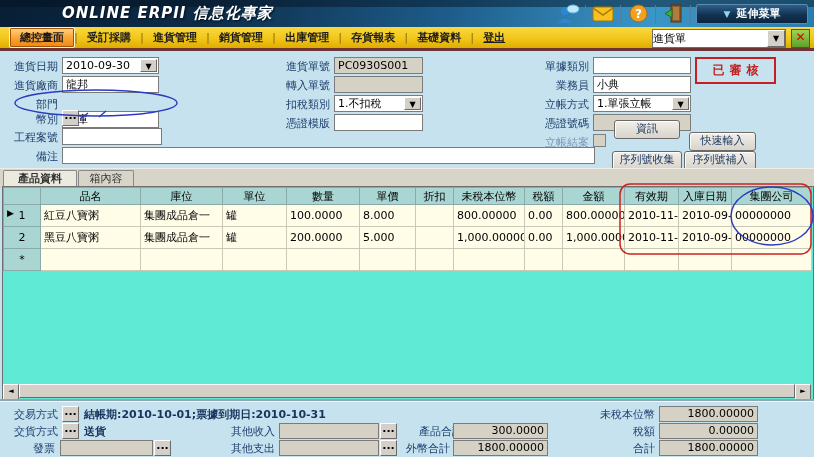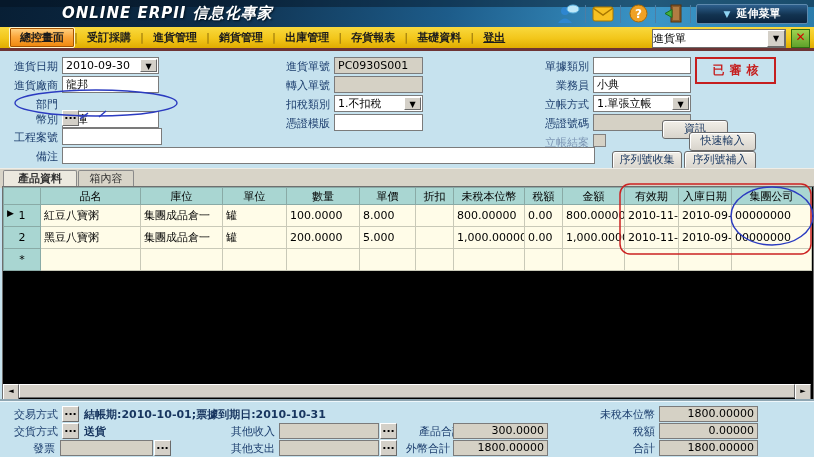--- a/index.html
+++ b/index.html
@@ -55,21 +55,21 @@
   .dislbl{color:#7d97b5;}
 
   
   .tabstrip{position:absolute;left:0;top:168px;width:814px;height:19px;background:#d8d4c8;border-top:1px solid #efede6;}
   .tab{position:absolute;top:1px;height:17px;border:1px solid #8a8a8a;border-bottom:none;
     background:#d8d4c8;color:#333;text-align:center;line-height:16px;cursor:pointer;border-radius:2px 2px 0 0;}
   .tab.active{background:#ece9df;font-weight:bold;}
 
   
   .gridwrap{position:absolute;left:2px;top:186px;width:810px;height:212px;border:1px solid #6f6f6f;
-    background:#000000;}
+    background:#5eead4;}
   table.grid{border-collapse:collapse;table-layout:fixed;width:808px;}
   .grid td,.grid th{border:1px solid #c9c9b8;font-weight:normal;padding:0 3px;overflow:hidden;
     white-space:nowrap;height:21px;text-align:left;background:#fffce8;}
   .grid thead th{background:#a9d6d2;border:1px solid #89aaa6;text-align:center;height:16px;}
   .grid td.sel{background:#a9d6d2;border:1px solid #89aaa6;text-align:center;position:relative;}
   .grid td.sel .rowarrow{position:absolute;left:3px;top:3px;font-size:9px;}
   .hscroll{position:absolute;left:0px;bottom:1px;width:808px;height:14px;background:#d4d0c8;display:flex;}
   .sbtn{width:14px;height:14px;background:#d4d0c8;border:1px solid;border-color:#fff #6a6a6a #6a6a6a #fff;
     font-size:7px;text-align:center;line-height:12px;cursor:pointer;}
   .sthumb{flex:1;background:#d4d0c8;border:1px solid;border-color:#fff #6a6a6a #6a6a6a #fff;cursor:grab;}
@@ -185,21 +185,21 @@
   <div class="inp" style="left:593px;top:76px;width:93px;">小典</div>
   <div class="lbl" style="left:500px;top:97px;width:89px;">立帳方式</div>
   <div class="inp" style="left:593px;top:95px;width:93px;">
     <span>1.單張立帳</span>
     
   <span class="dd-arrow">▼</span></div>
   <div class="lbl" style="left:500px;top:116px;width:89px;">憑證號碼</div>
   <div class="inp ro" style="left:593px;top:114px;width:93px;"></div>
   <div class="lbl dislbl" style="left:500px;top:135px;width:89px;">立帳結案</div>
   <div class="chk" style="left:593px;top:134px;"></div>
-  <div class="btn3d" style="left:614px;top:120px;width:64px;margin-left:48px;">資訊</div>
+  <div class="btn3d" style="left:614px;top:120px;width:64px;">資訊</div>
   <div class="btn3d" style="left:689px;top:132px;width:65px;">快速輸入</div>
   <div class="btn3d" style="left:612px;top:151px;width:68px;">序列號收集</div>
   <div class="btn3d" style="left:684px;top:151px;width:70px;">序列號補入</div>
 
   <div class="stamp">已審核</div>
 
   <div class="tabstrip">
     <div class="tab active" style="left:3px;width:72px;">產品資料</div>
     <div class="tab" style="left:78px;width:54px;">箱內容</div>
   </div>

